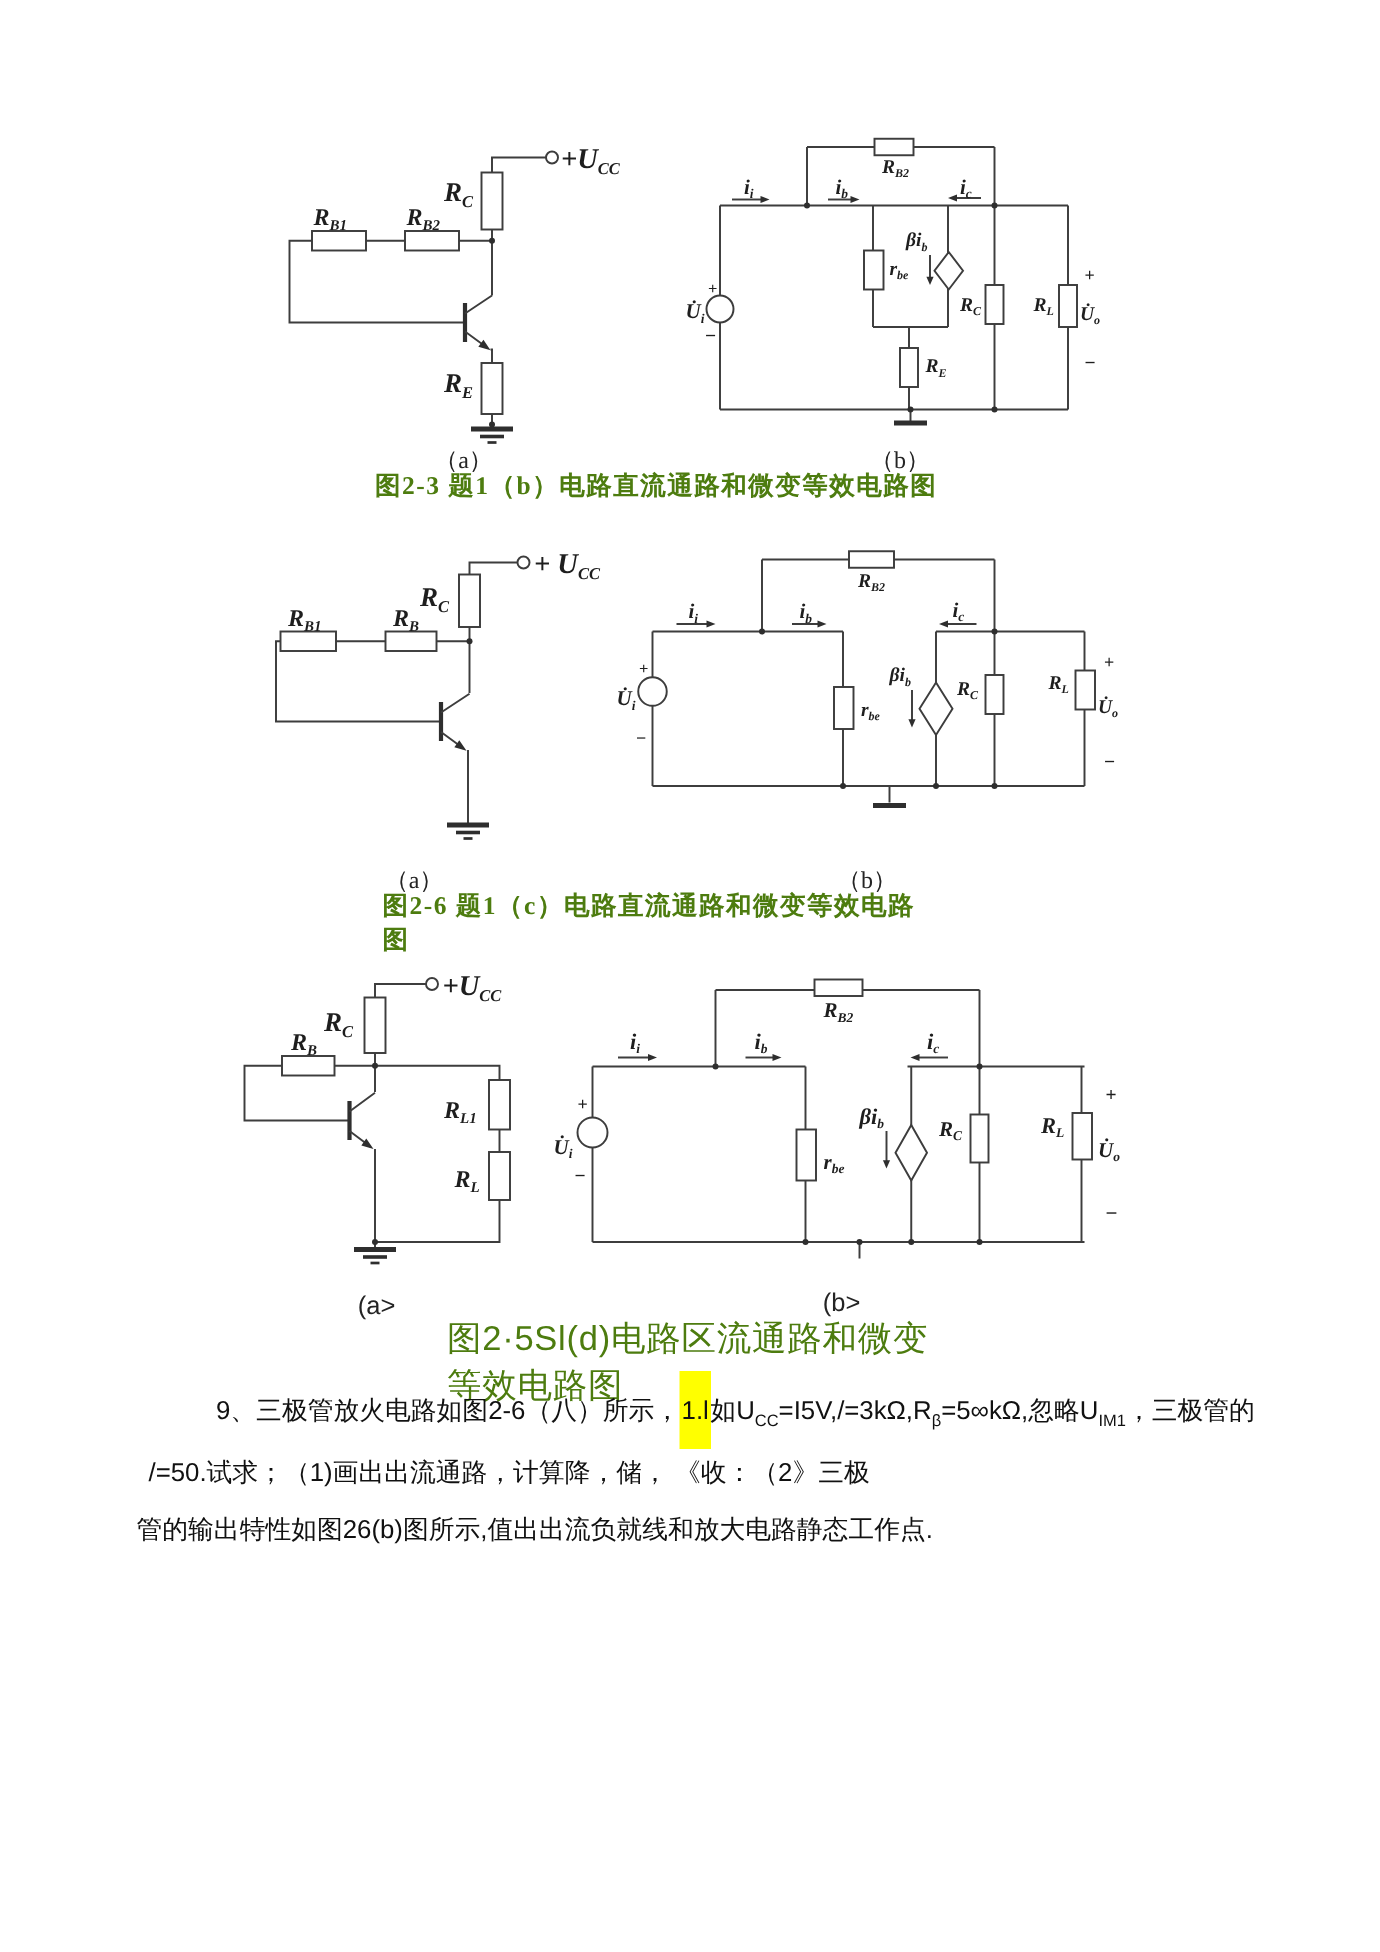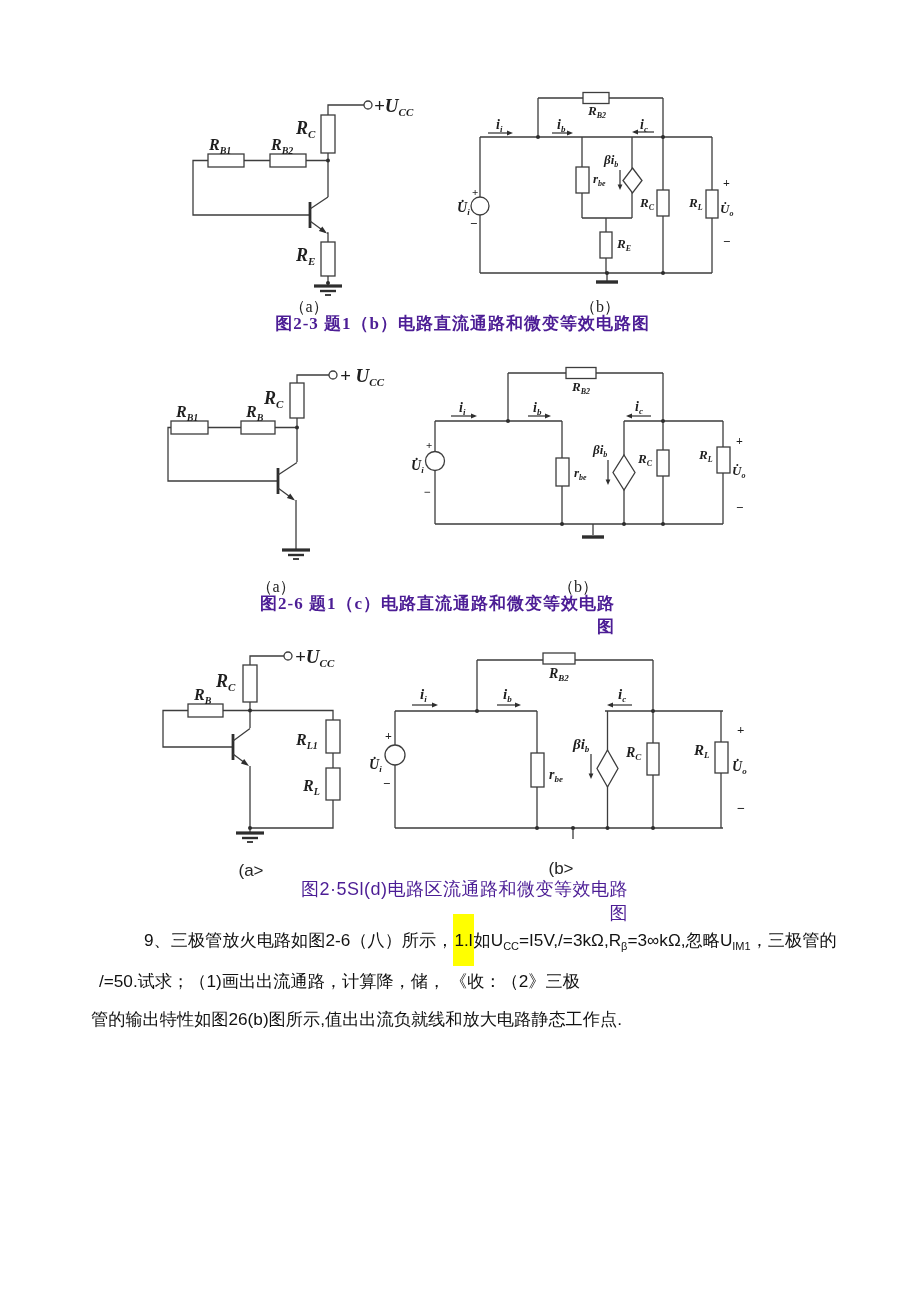--- a/index.html
+++ b/index.html
@@ -10,23 +10,23 @@
   .w{stroke:#3d3d3d;stroke-width:1.3;fill:none}
   .rz{stroke:#3d3d3d;stroke-width:1.3;fill:#ffffff}
   .bb{stroke:#2e2e2e;stroke-width:2.8;fill:none}
   .ar{fill:#2e2e2e;stroke:none}
   .dt{fill:#2e2e2e;stroke:none}
   .gb{stroke:#2e2e2e;fill:none}
   .lb{font-family:"Liberation Serif",serif;font-style:italic;font-weight:bold;fill:#1e1e1e}
   .sym{font-family:"Liberation Serif",serif;font-weight:bold;font-style:normal;fill:#1e1e1e}
   .tag{position:absolute;text-align:center;font-size:16px;color:#242424;font-family:"Liberation Serif",serif}
   .tagsans{font-family:"Liberation Sans",sans-serif;font-size:17px}
-  .cap{position:absolute;text-align:right;color:#4c1d95}
+  .cap{position:absolute;text-align:left;color:#4d7c0f}
   .serifcap{font-family:"Liberation Serif",serif;font-weight:600;font-size:17px;letter-spacing:1px}
-  .sanscap{font-family:"Liberation Sans",sans-serif;font-size:18px;letter-spacing:0.5px}
+  .sanscap{font-family:"Liberation Sans",sans-serif;font-size:23px;letter-spacing:0.5px}
   .para{position:absolute;font-size:17.2px;color:#111;white-space:nowrap}
   .para sub{font-size:11px}
   .hl{background:#ffff00;padding:16px 1px}
 </style>
 </head>
 <body>
 
 <div class="diagram" style="left:150px;top:85px;width:280px;height:218px">
 <svg width="280" height="218" viewBox="0 0 280 218">
   <path class="w" d="M214 20 H178 V30 M178 68 V112 M94 75.5 H120 M156 75.5 H178 M58 75.5 H43 V130 H160 M177 148 L178 148 V157 M178 191 V201"></path>
@@ -103,21 +103,21 @@
   <text class="sym" x="268" y="102" font-size="12">+</text>
   <text class="lb" x="265" y="128" font-size="13"><tspan>U̇</tspan><tspan font-size="8" dy="3">o</tspan></text>
   <text class="sym" x="268" y="161" font-size="13">−</text>
 </svg>
 </div>
 
 <div class="tag" style="left:283px;top:297px;width:52px">（a）</div>
 <div class="tag" style="left:570px;top:297px;width:60px">（b）</div>
 <div class="cap serifcap" style="left:250px;top:312px;width:400px">图2-3 题1（b）电路直流通路和微变等效电路图</div>
 
-<div class="diagram" style="left:130px;top:360px;width:290px;height:225px">
+<div class="diagram" style="left:146px;top:360px;width:290px;height:225px">
 <svg width="290" height="225" viewBox="0 0 290 225">
   <path class="w" d="M199 15 H167 V23 M167 58 V102 M78 67.5 H111 M145 67.5 H167 M41 67.5 H38 V121 H148 M166 140 V190"></path>
   <circle class="rz" cx="203" cy="15" r="4"></circle>
   <rect class="rz" x="160" y="23" width="14" height="35"></rect>
   <rect class="rz" x="41" y="61" width="37" height="13"></rect>
   <rect class="rz" x="111" y="61" width="34" height="13"></rect>
   <circle class="dt" cx="167" cy="67.5" r="2"></circle>
   <g>
     <path class="bb" d="M148 108 V134"></path>
     <path class="w" d="M148 115 L167 102.5 M148 128 L163 139"></path>
@@ -263,16 +263,16 @@
   <text class="lb" x="367" y="126" font-size="14"><tspan>U̇</tspan><tspan font-size="9" dy="3">o</tspan></text>
   <text class="sym" x="372" y="168" font-size="14">−</text>
 </svg>
 </div>
 
 <div class="tag tagsans" style="left:226px;top:861px;width:50px">(a&gt;</div>
 <div class="tag tagsans" style="left:536px;top:859px;width:50px">(b&gt;</div>
 <div class="cap sanscap" style="left:298px;top:877px;width:330px">图2·5Sl(d)电路区流通路和微变等效电路图</div>
 
 <div class="para" style="left:144px;top:928px">
-  <span>9、三极管放火电路如图2-6（八）所示，</span><span class="hl">1.l</span><span>如U</span><sub>CC</sub><span>=I5V,/=3kΩ,R</span><sub>β</sub><span>=3∞kΩ,忽略U</span><sub>IM1</sub><span>，三极管的</span>
+  <span>9、三极管放火电路如图2-6（八）所示，</span><span class="hl">1.l</span><span>如U</span><sub>CC</sub><span>=I5V,/=3kΩ,R</span><sub>β</sub><span>=5∞kΩ,忽略U</span><sub>IM1</sub><span>，三极管的</span>
 </div>
 <div class="para" style="left:99px;top:969px">/=50.试求；（1)画出出流通路，计算降，储， 《收：（2》三极</div>
 <div class="para" style="left:91px;top:1007px">管的输出特性如图26(b)图所示,值出出流负就线和放大电路静态工作点.</div>
 
 </body></html>

